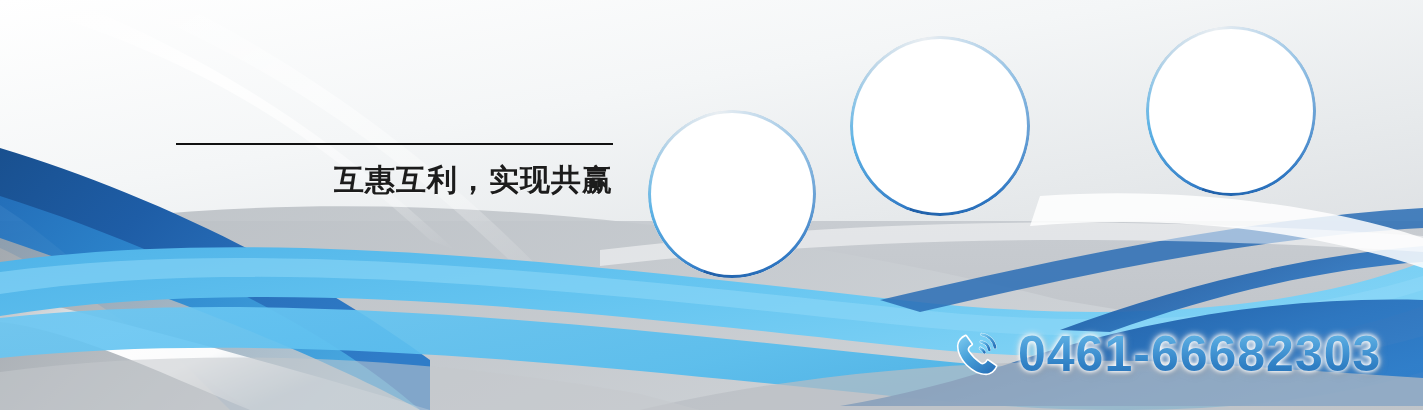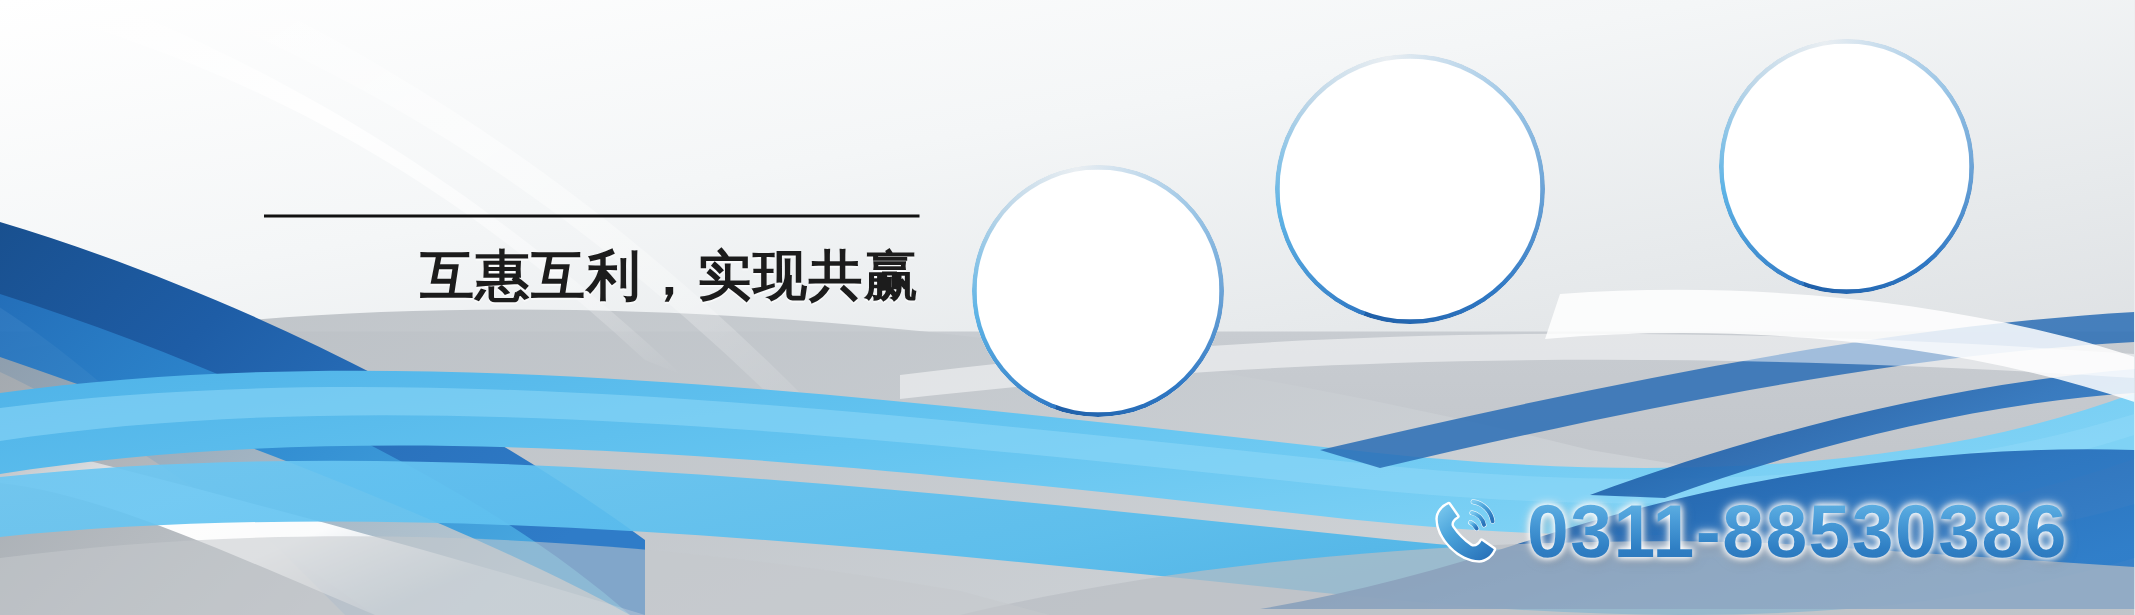--- a/index.html
+++ b/index.html
@@ -89,21 +89,21 @@
     font-size:32px;font-weight:bold;color:#3c87cf;
     letter-spacing:0px;
   }
   #headline-rule{
     position:absolute;left:176px;top:143px;
     width:437px;height:2px;background:#111;
   }
   #subline{
     position:absolute;left:176px;top:160px;width:437px;
     text-align:right;
-    font-size:36px;font-weight:bold;color:#1c1c1c;
+    font-size:30px;font-weight:bold;color:#1c1c1c;
     letter-spacing:1px;
     white-space:nowrap;
     text-shadow:0 1px 0 rgba(255,255,255,.6);
   }
 
   
   #phone-block{
     position:absolute;left:952px;top:325px;
     display:flex;align-items:center;gap:14px;
   }
@@ -535,16 +535,16 @@
       <g fill="url(#phGrad)" stroke="none">
         <path d="M17,10 C12,12 8,17 8,22 C8,38 26,56 42,56 C47,56 52,52 54,47
                  L44,40 C42,44 38,46 35,44 C29,40 24,35 20,29 C18,26 20,22 24,20 Z"></path>
       </g>
       <g fill="none" stroke="url(#phGrad)" stroke-width="3.2" stroke-linecap="round">
         <path d="M37,8 C45,9 52,16 53,24"></path>
         <path d="M36,17 C41,18 45,22 46,27"></path>
         <path d="M35,25 C37,26 39,28 40,30"></path>
       </g>
     </svg>
-    <div id="phone-number">0311-88530386</div>
+    <div id="phone-number">0461-66682303</div>
   </div>
 
 </div>
 
 </body></html>

